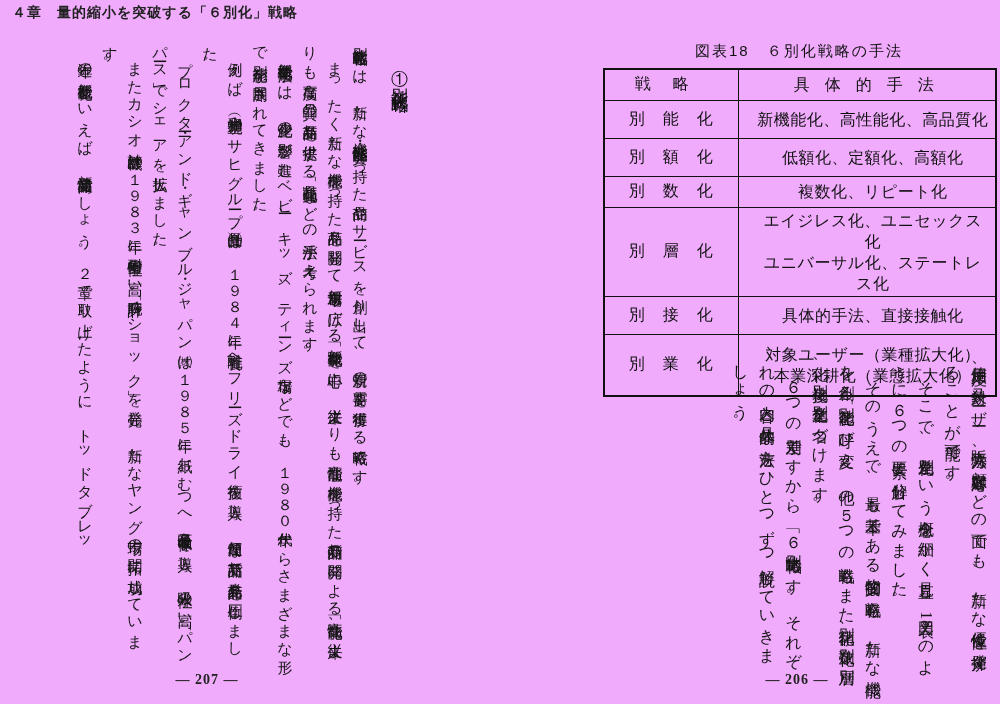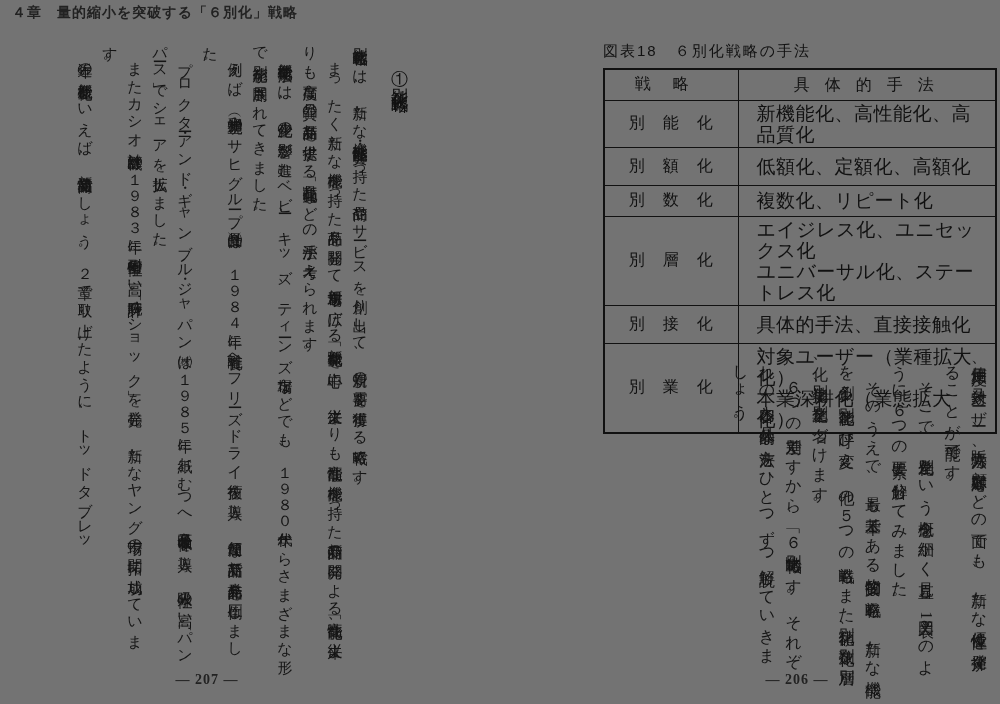--- a/index.html
+++ b/index.html
@@ -2,21 +2,21 @@
 <html><head>
 <meta charset="utf-8">
 <style>
   html,body{margin:0;padding:0;}
   body{
     width:1000px;height:704px;position:relative;
     background:#ffffff;color:#1b1b1b;
     font-family:"Liberation Serif","DejaVu Serif",serif;
     overflow:hidden;
   }
-  .sheet{position:absolute;inset:0;background:#737373;}
+  .sheet{position:absolute;inset:0;background:#f0abfc;}
 
   
   .running-header{
     position:absolute;left:12px;top:4px;
     font-family:"Liberation Sans","DejaVu Sans",sans-serif;
     font-size:14px;font-weight:600;letter-spacing:1px;color:#222;
   }
 
   
   .v-body{
@@ -38,21 +38,21 @@
   .page-number{
     position:absolute;top:672px;width:90px;text-align:center;
     font-size:14px;letter-spacing:1px;color:#222;font-weight:bold;
   }
   .page-number.left{left:162px;}
   .page-number.right{left:752px;}
 
   
   .figure-title{
     position:absolute;left:603px;top:42px;width:392px;
-    font-family:"Liberation Sans","DejaVu Sans",sans-serif;
+    text-align:center;font-family:"Liberation Sans","DejaVu Sans",sans-serif;
     font-size:15px;letter-spacing:2px;color:#111;
   }
   table.strategy-table{
     position:absolute;left:603px;top:68px;width:392px;
     border-collapse:collapse;table-layout:fixed;
     font-family:"Liberation Sans","DejaVu Sans",sans-serif;color:#111;
   }
   table.strategy-table{border:2.5px solid #111;}
   table.strategy-table td,table.strategy-table th{
     border:1.5px solid #111;font-weight:normal;
@@ -60,22 +60,22 @@
   col.c-strategy{width:134px;}
   col.c-methods{width:258px;}
   .cell-strategy{
     text-align:center;font-size:16px;letter-spacing:18px;padding-left:18px;
   }
   th.cell-strategy{letter-spacing:22px;padding-left:4px;font-size:16px;}
   th.cell-methods{
     text-align:center;font-size:16px;letter-spacing:15px;padding-left:15px;
   }
   .cell-methods{
-    text-align:left;padding:2px 6px 2px 18px;
-    font-size:19px;line-height:21px;letter-spacing:0.5px;
+    text-align:center;padding:2px 6px 2px 18px;
+    font-size:16px;line-height:21px;letter-spacing:0.5px;
     white-space:pre-line;
   }
   tr.h-head{height:31px;}
   tr.h-s{height:38px;}
   tr.h-xs{height:31px;padding-left:32px;}
   tr.h-l{height:62px;}
 
   
   .right-body{
     left:604px;top:354px;width:388px;height:322px;

